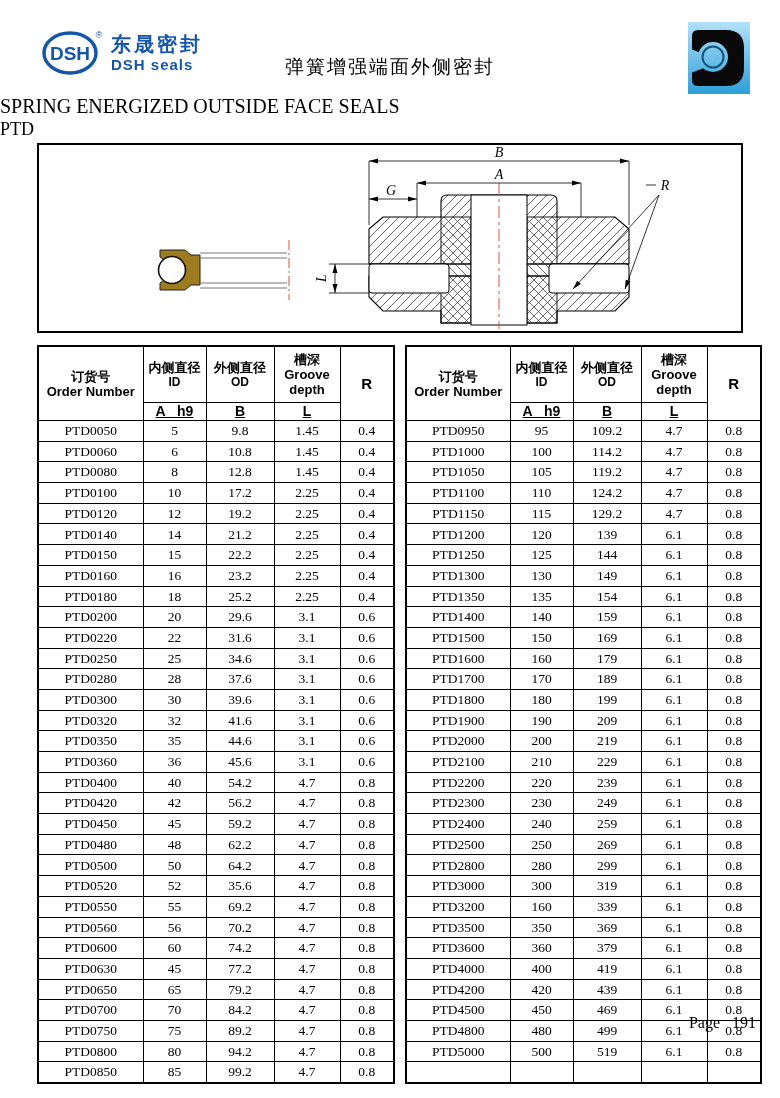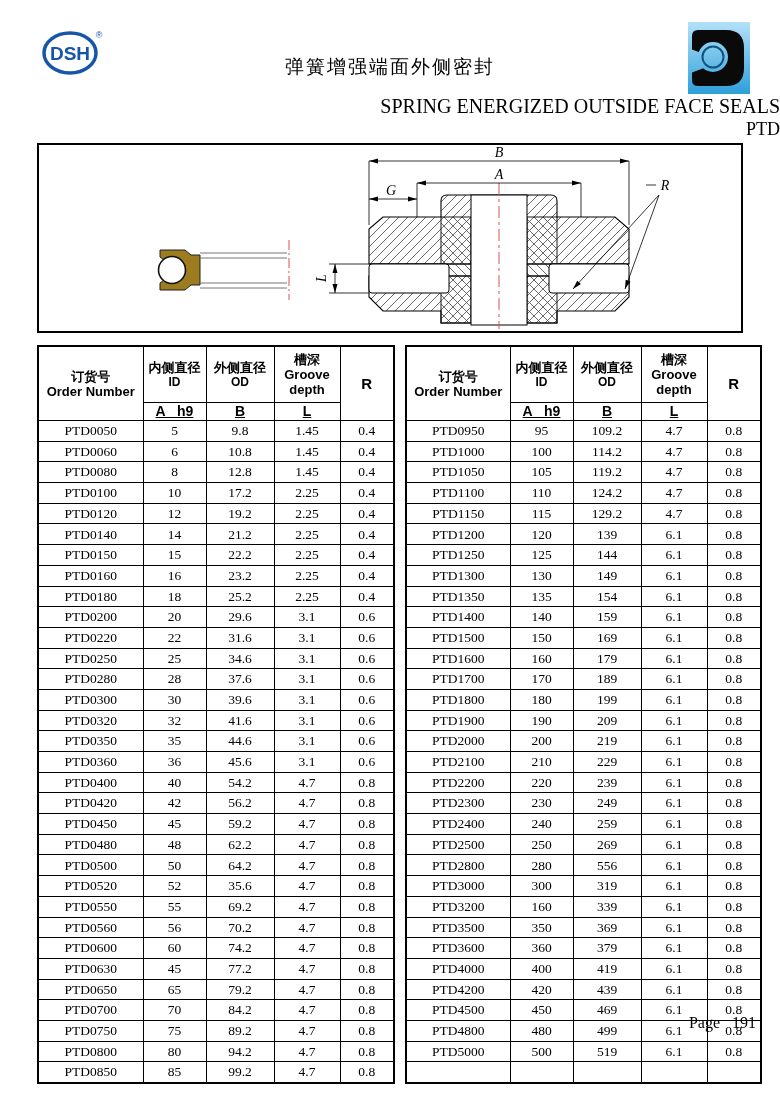--- a/index.html
+++ b/index.html
@@ -6,22 +6,22 @@
   body{
     width:780px;height:1098px;background:#ffffff;position:relative;
     font-family:"Liberation Serif", serif;color:#000;overflow:hidden;
   }
   
   .logo{position:absolute;left:42px;top:28px;display:flex;align-items:flex-start;}
   .logo-text{margin-left:5px;line-height:1;color:#1656a8;font-family:"Liberation Sans",sans-serif;}
   .logo-cn{font-size:20px;font-weight:bold;letter-spacing:3px;margin-top:6px;}
   .logo-en{font-size:15px;font-weight:bold;margin-top:3px;letter-spacing:1px;}
   .title-cn{position:absolute;left:0;right:0;top:54px;text-align:center;font-size:19px;letter-spacing:2px;}
-  .title-en{position:absolute;left:0;right:0;top:95px;text-align:right;font-size:20px;padding-left:36px;}
-  .title-ptd{position:absolute;left:0;right:0;top:119px;text-align:right;font-size:18px;padding-left:39px;}
+  .title-en{position:absolute;left:0;right:0;top:95px;text-align:left;font-size:20px;}
+  .title-ptd{position:absolute;left:0;right:0;top:119px;text-align:left;font-size:18px;}
   .corner-icon{position:absolute;left:688px;top:22px;}
   
   .diagram-box{position:absolute;left:37px;top:143px;width:702px;height:186px;border:2px solid #000;background:#fff;}
   .dim-label{font-family:"Liberation Serif",serif;font-style:italic;font-size:14px;}
   
   .tables{position:absolute;left:37px;top:345px;display:flex;gap:10px;}
   table.spec{border-collapse:collapse;table-layout:fixed;border:2px solid #000;background:#fff;}
   table.spec th,table.spec td{border:1.4px solid #000;padding:0;text-align:center;vertical-align:middle;overflow:hidden;}
   table.spec thead tr.main th{height:55px;}
   table.spec thead tr.sub th{height:17px;font-family:"Liberation Sans",sans-serif;font-size:14px;font-weight:bold;line-height:17px;text-decoration:underline;}
@@ -36,20 +36,24 @@
 </style>
 </head>
 <body>
 
 <div class="logo">
   <svg width="64" height="50" viewBox="0 0 64 50">
     <ellipse cx="28" cy="25" rx="26" ry="20" fill="none" stroke="#1656a8" stroke-width="3.5"></ellipse>
     <text x="28" y="32" text-anchor="middle" font-family="Liberation Sans, sans-serif" font-size="19" font-weight="bold" fill="#1656a8">DSH</text>
     <text x="57" y="10" text-anchor="middle" font-family="Liberation Sans, sans-serif" font-size="9" fill="#1656a8">®</text>
   </svg>
+  <div class="logo-text">
+    <div class="logo-cn">东晟密封</div>
+    <div class="logo-en">DSH seals</div>
+  </div>
 </div>
 
 <div class="title-cn">弹簧增强端面外侧密封</div>
 <div class="title-en">SPRING ENERGIZED OUTSIDE FACE SEALS</div>
 <div class="title-ptd">PTD</div>
 
 <div class="corner-icon">
   <svg width="62" height="72" viewBox="0 0 62 72">
     <defs>
       <linearGradient id="g1" x1="0" y1="0" x2="0" y2="1">
@@ -595,21 +599,21 @@
         <tr>
           <td>PTD2500</td>
           <td>250</td>
           <td>269</td>
           <td>6.1</td>
           <td>0.8</td>
         </tr>
         <tr>
           <td>PTD2800</td>
           <td>280</td>
-          <td>556</td>
+          <td>299</td>
           <td>6.1</td>
           <td>0.8</td>
         </tr>
         <tr>
           <td>PTD3000</td>
           <td>300</td>
           <td>319</td>
           <td>6.1</td>
           <td>0.8</td>
         </tr>

